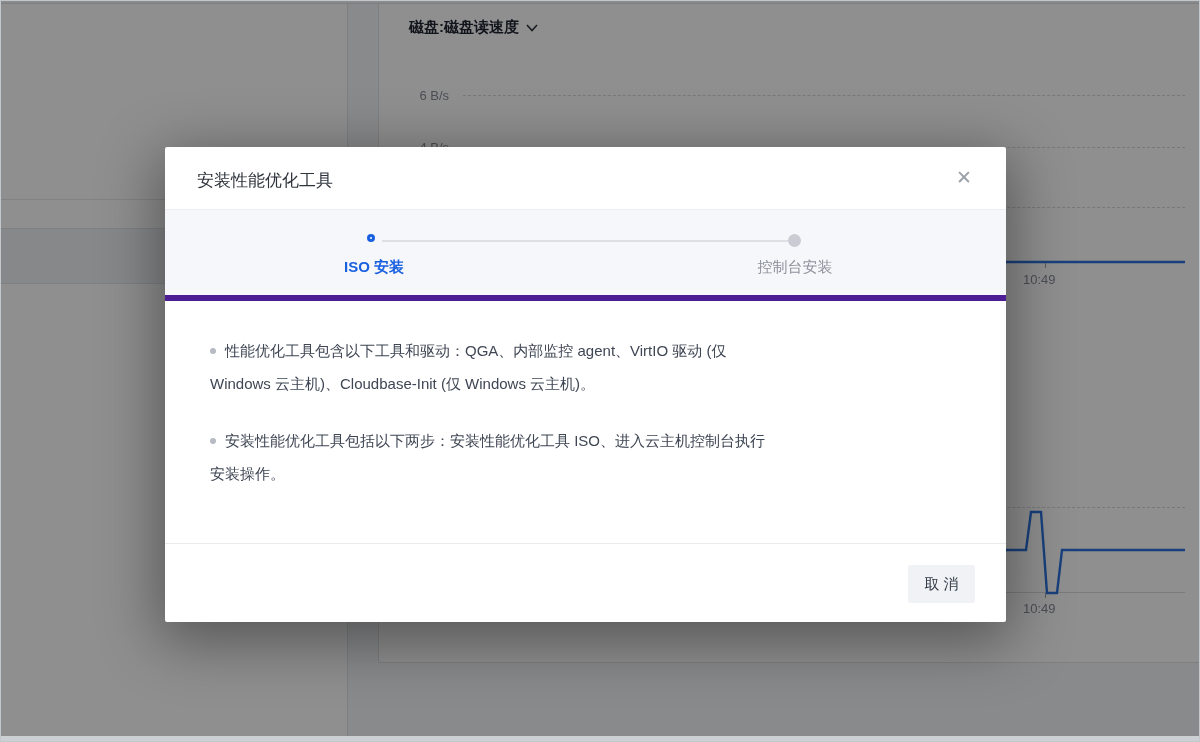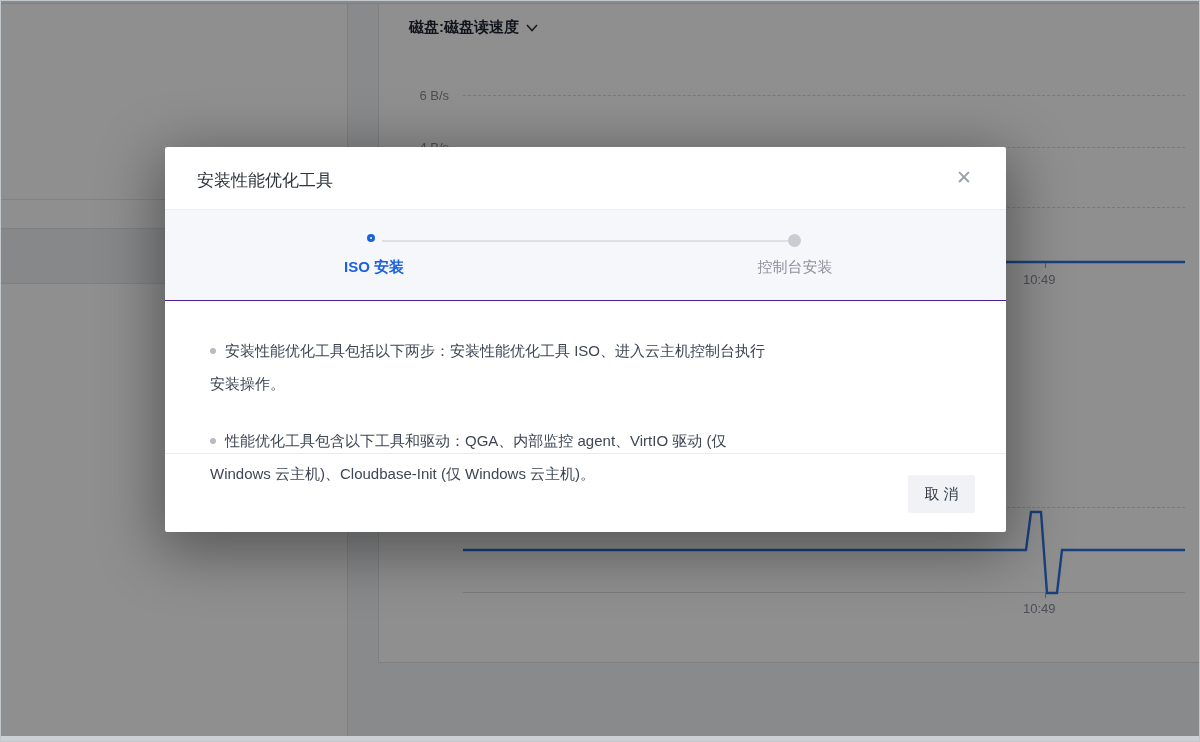--- a/index.html
+++ b/index.html
@@ -27,26 +27,26 @@
   .axisline { position:absolute; left:84px; width:722px; height:1px; background:#d8dbe0; }
   .chart-svg { position:absolute; left:84px; overflow:visible; }
   .tickmark { position:absolute; width:1px; height:5px; background:#9aa0a8; }
 
   
   .overlay { position:absolute; left:0; top:0; width:1200px; height:736px; background:rgba(0,0,0,0.44); z-index:5; }
   .bottom-strip { position:absolute; left:0; top:736px; width:1200px; height:6px; background:#ccd0d5; z-index:6; }
   .frame { position:absolute; inset:0; border:1px solid #c3c8cd; z-index:7; pointer-events:none; }
 
   
-  .modal { position:absolute; left:165px; top:147px; width:841px; height:385px; background:#ffffff; border-radius:2px; box-shadow:0 14px 60px 6px rgba(0,0,0,0.40); z-index:10; }
+  .modal { position:absolute; left:165px; top:147px; width:841px; height:475px; background:#ffffff; border-radius:2px; box-shadow:0 14px 60px 6px rgba(0,0,0,0.40); z-index:10; }
   .modal-header { position:relative; height:63px; border-bottom:1px solid #eceef1; }
   .modal-title { position:absolute; left:32px; top:22px; font-size:17px; font-weight:500; color:#2e333c; }
   .modal-close { position:absolute; right:30px; top:19px; width:24px; height:24px; border:none; background:transparent; font-size:19px; line-height:24px; color:#9aa0a8; cursor:pointer; }
 
-  .steps { position:relative; height:91px; background:#f6f7fa; border-bottom:1px solid #4c1d95;text-align:center; }
+  .steps { position:relative; height:91px; background:#f6f7fa; border-bottom:6px solid #4c1d95;text-align:center; }
   .step-marker-active { position:absolute; left:202px; top:24px; width:8px; height:8px; background:#ffffff; border:3px solid #1a61e0; border-radius:50%; }
   .step-line { position:absolute; left:217px; top:30px; width:406px; height:2px; background:#dde0e5; }
   .step-marker-pending { position:absolute; left:623px; top:24px; width:13px; height:13px; background:#c9cdd3; border-radius:50%; }
   .step-label-1 { position:absolute; left:209px; top:48px; transform:translateX(-50%); font-size:15px; font-weight:600; color:#1a61e0; white-space:nowrap; }
   .step-label-2 { position:absolute; left:630px; top:48px; transform:translateX(-50%); font-size:15px; color:#8d929c; white-space:nowrap; }
 
   .modal-body { padding:33px 45px 0 45px; }
   .bullet-p { font-size:15px; line-height:33px; color:#3f4654; }
   .bullet-p + .bullet-p { margin-top:24px; }
   .dot { display:inline-block; width:6px; height:6px; margin-right:9px; margin-bottom:2px; border-radius:50%; background:#b6bbc3; }
@@ -111,22 +111,22 @@
 
     <div class="steps">
       <div class="step-marker-active"></div>
       <div class="step-line"></div>
       <div class="step-marker-pending"></div>
       <div class="step-label-1">ISO 安装</div>
       <div class="step-label-2">控制台安装</div>
     </div>
 
     <div class="modal-body">
+      <p class="bullet-p"><span class="dot"></span><span>性能优化工具包含以下工具和驱动：QGA、内部监控 agent、VirtIO 驱动 (仅</span><br><span>Windows 云主机)、Cloudbase-Init (仅 Windows 云主机)。</span></p>
       <p class="bullet-p"><span class="dot"></span><span>安装性能优化工具包括以下两步：安装性能优化工具 ISO、进入云主机控制台执行</span><br><span>安装操作。</span></p>
-      <p class="bullet-p"><span class="dot"></span><span>性能优化工具包含以下工具和驱动：QGA、内部监控 agent、VirtIO 驱动 (仅</span><br><span>Windows 云主机)、Cloudbase-Init (仅 Windows 云主机)。</span></p>
     </div>
 
     <div class="modal-footer">
       <button class="btn btn-cancel">取 消</button>
     </div>
   </div>
 
   <div class="bottom-strip"></div>
   <div class="frame"></div>
 </div>

